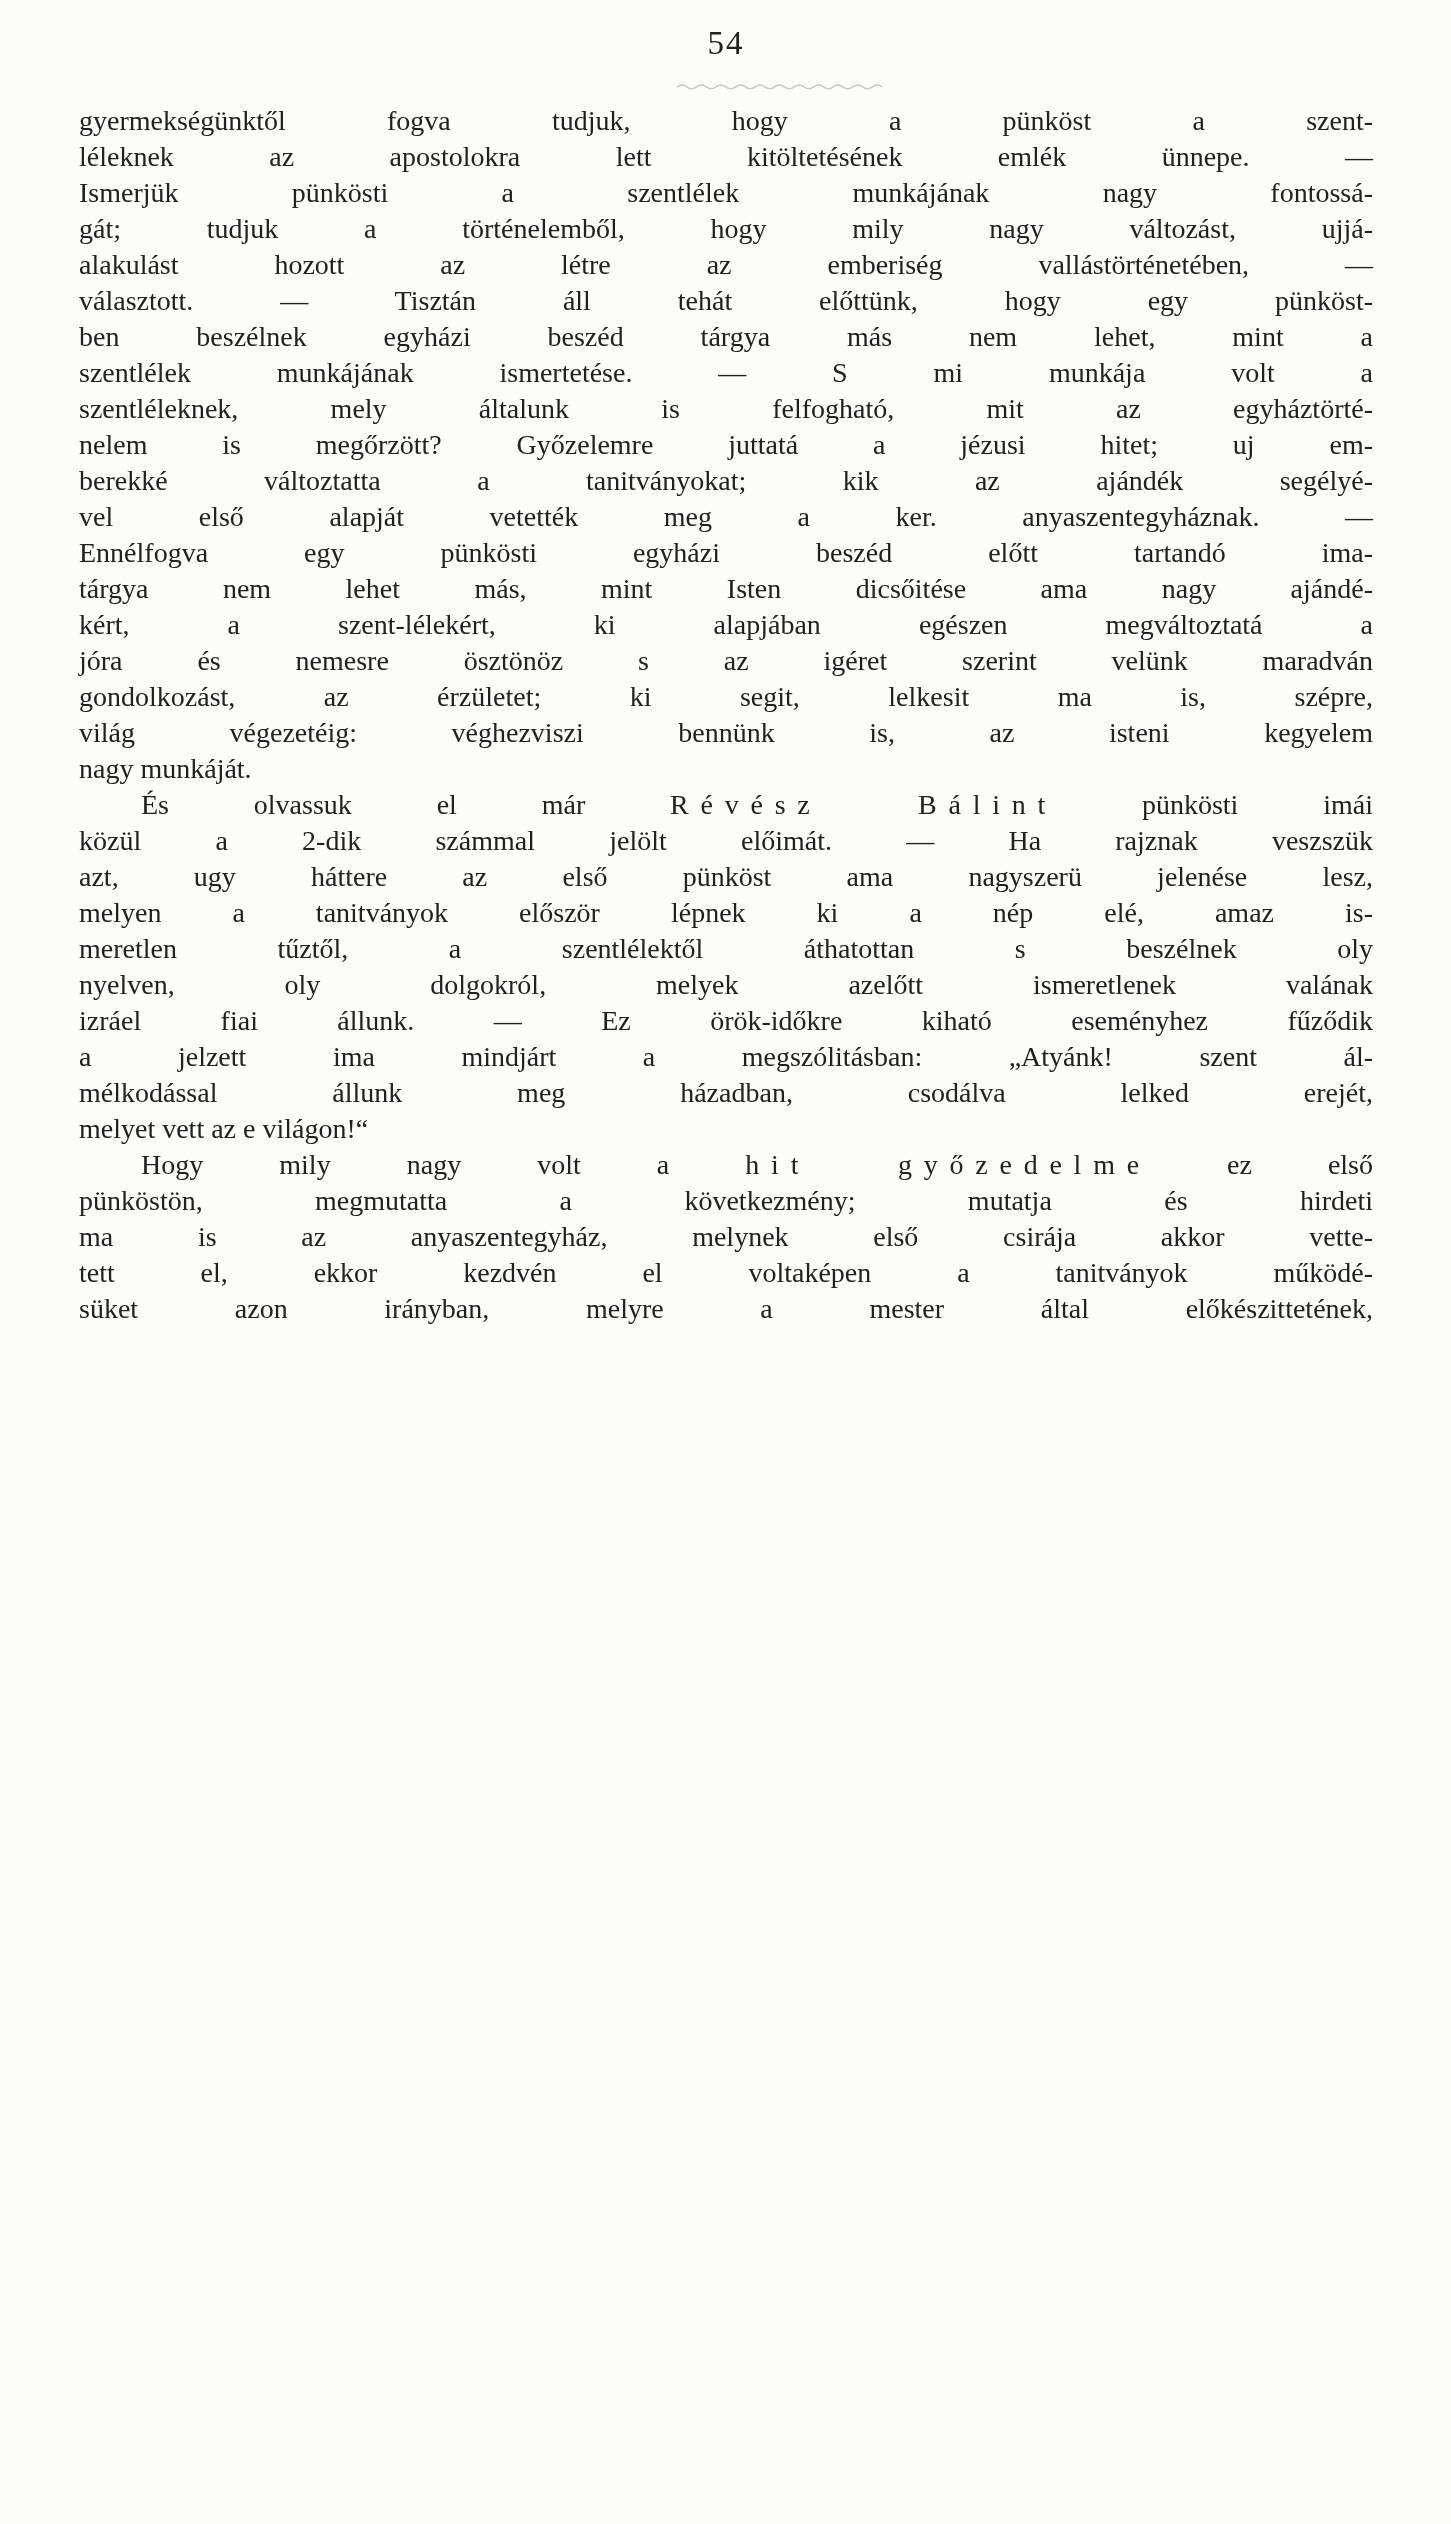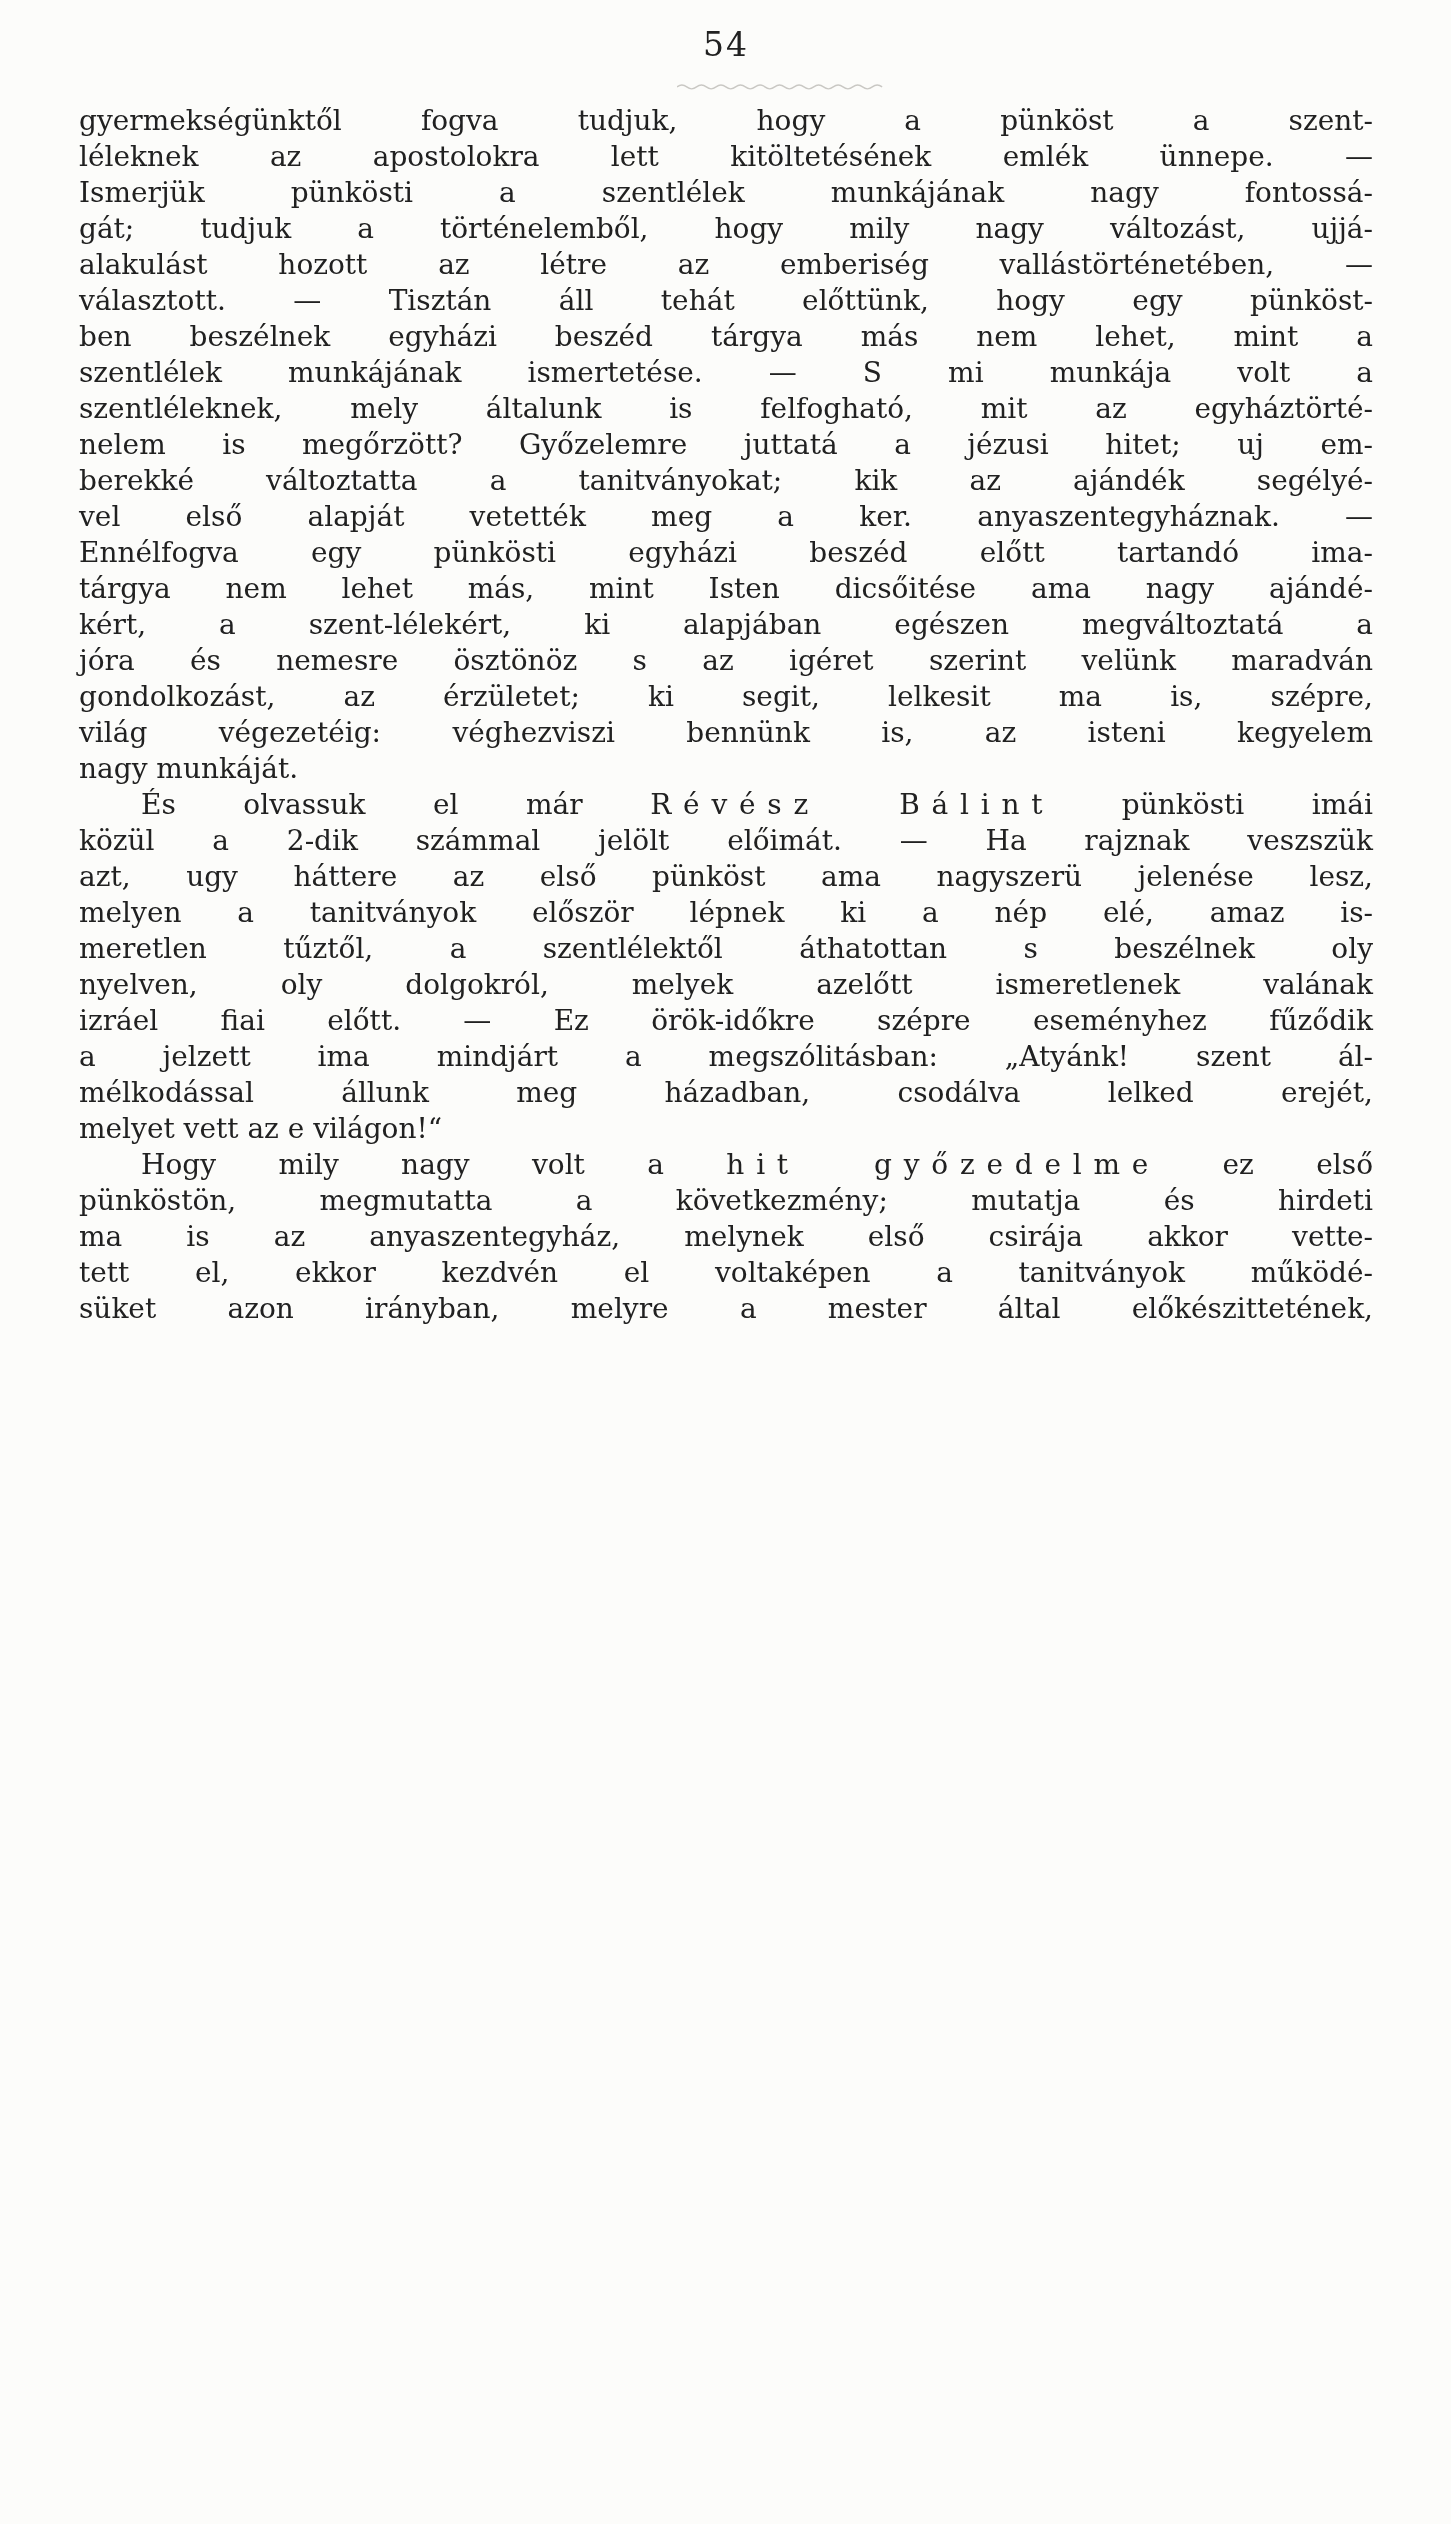--- a/index.html
+++ b/index.html
@@ -12,20 +12,21 @@
   body{
     width:1452px;height:2525px;
     background:var(--paper);
     color:var(--ink);
     font-family:"DejaVu Serif","Liberation Serif",serif;
   }
   .page{
     position:relative;
     width:1452px;height:2525px;
     overflow:hidden;
+    font-family:Liberation Serif, serif;
   }
   .page-number{
     position:absolute;
     top:25px;left:0;width:100%;
     text-align:center;
     font-size:33px;
     letter-spacing:2px;
   }
   .squiggle{
     position:absolute;
@@ -88,21 +89,21 @@
       <div class="line"><span>jóra és nemesre ösztönöz s az igéret szerint velünk maradván</span></div>
       <div class="line"><span>gondolkozást, az érzületet; ki segit, lelkesit ma is, szépre,</span></div>
       <div class="line"><span>világ végezetéig: véghezviszi bennünk is, az isteni kegyelem</span></div>
       <div class="line no-just"><span>nagy munkáját.</span></div>
       <div class="line indent"><span>És olvassuk el már </span><span class="spaced">Révész Bálint</span><span> pünkösti imái</span></div>
       <div class="line"><span>közül a 2-dik számmal jelölt előimát. — Ha rajznak veszszük</span></div>
       <div class="line"><span>azt, ugy háttere az első pünköst ama nagyszerü jelenése lesz,</span></div>
       <div class="line"><span>melyen a tanitványok először lépnek ki a nép elé, amaz is-</span></div>
       <div class="line"><span>meretlen tűztől, a szentlélektől áthatottan s beszélnek oly</span></div>
       <div class="line"><span>nyelven, oly dolgokról, melyek azelőtt ismeretlenek valának</span></div>
-      <div class="line"><span>izráel fiai előtt. — Ez örök-időkre szépre eseményhez fűződik</span></div>
+      <div class="line"><span>izráel fiai állunk. — Ez örök-időkre kiható eseményhez fűződik</span></div>
       <div class="line"><span>a jelzett ima mindjárt a megszólitásban: „Atyánk! szent ál-</span></div>
       <div class="line"><span>mélkodással állunk meg házadban, csodálva lelked erejét,</span></div>
       <div class="line no-just"><span>melyet vett az e világon!“</span></div>
       <div class="line indent"><span>Hogy mily nagy volt a </span><span class="spaced">hit győzedelme</span><span> ez első</span></div>
       <div class="line"><span>pünköstön, megmutatta a következmény; mutatja és hirdeti</span></div>
       <div class="line"><span>ma is az anyaszentegyház, melynek első csirája akkor vette-</span></div>
       <div class="line"><span>tett el, ekkor kezdvén el voltaképen a tanitványok működé-</span></div>
       <div class="line"><span>süket azon irányban, melyre a mester által előkészittetének,</span></div>
     </div>
 

